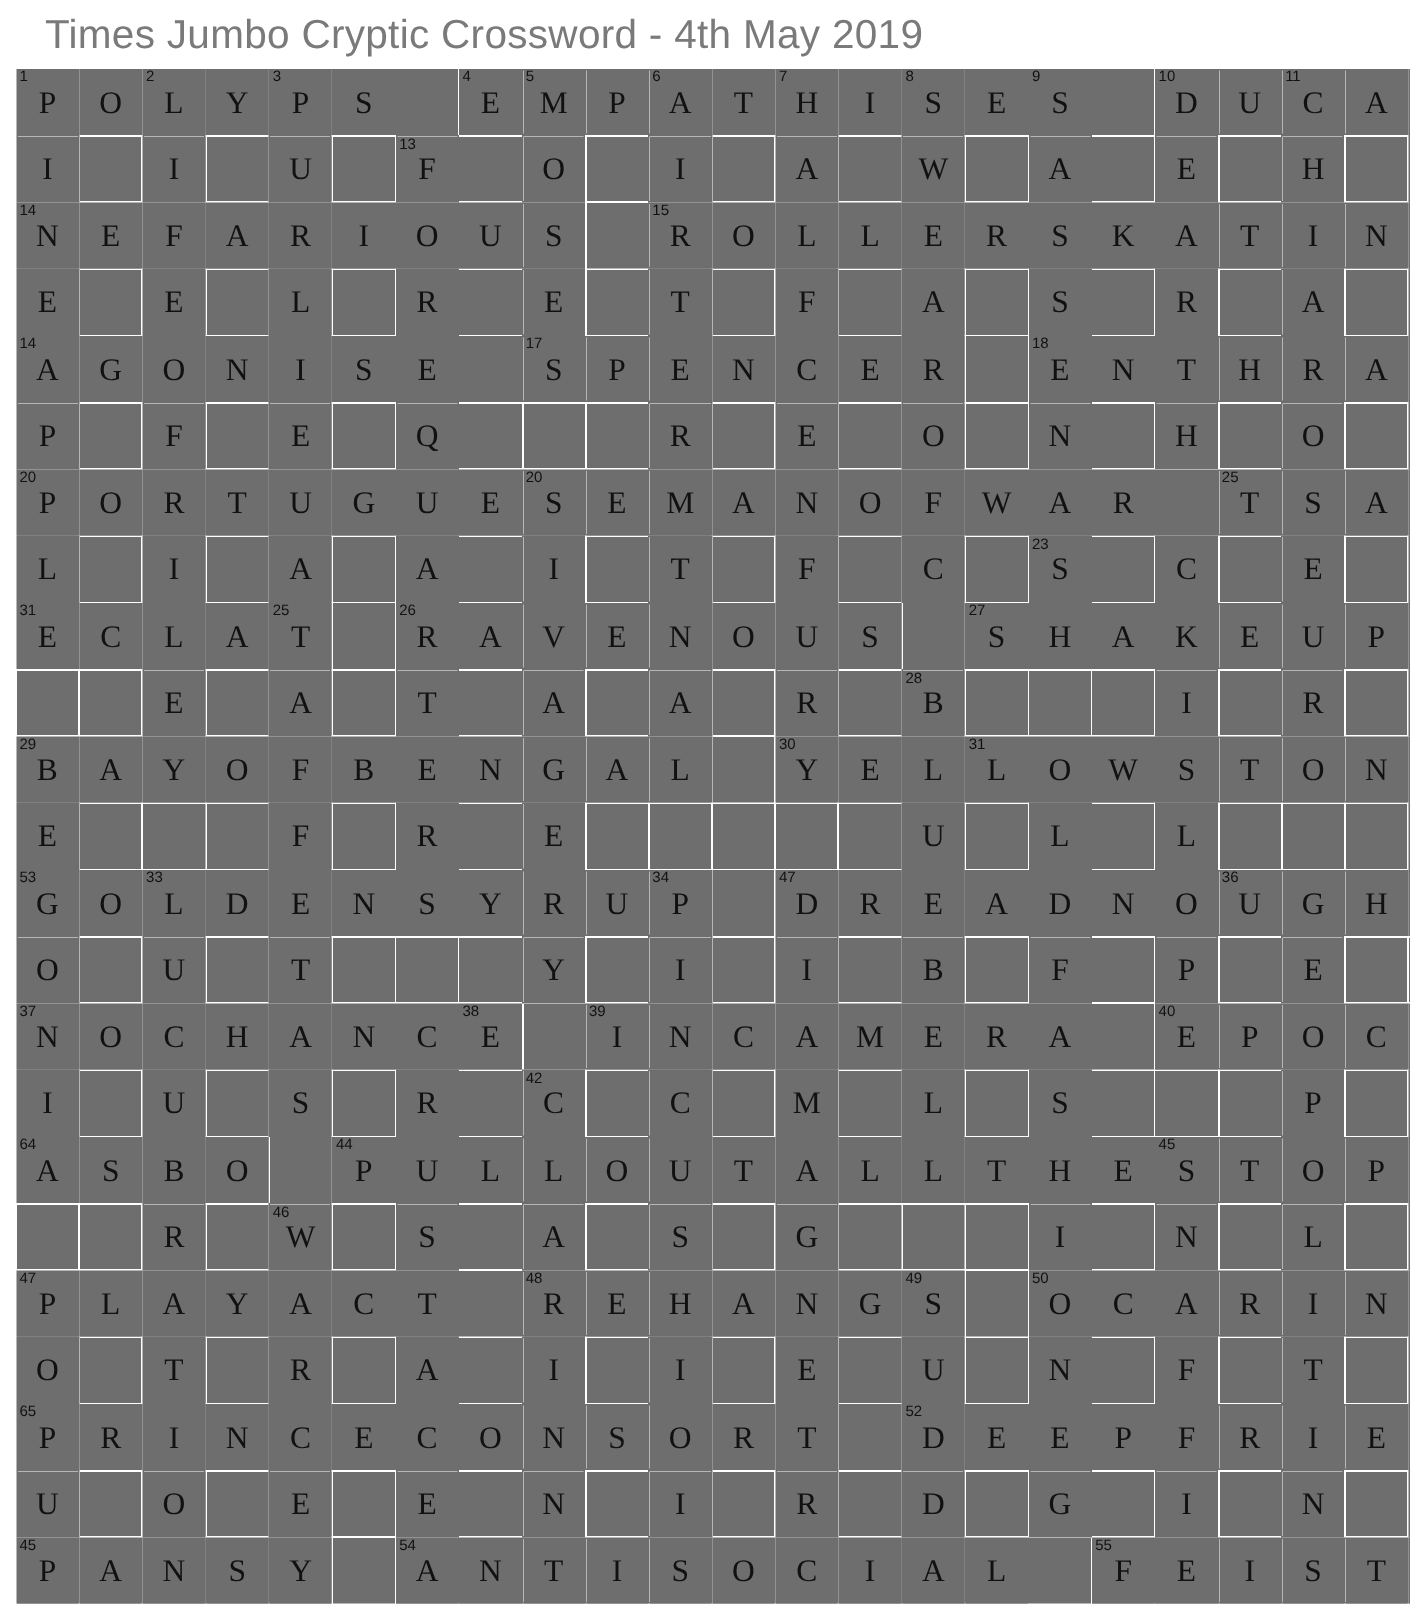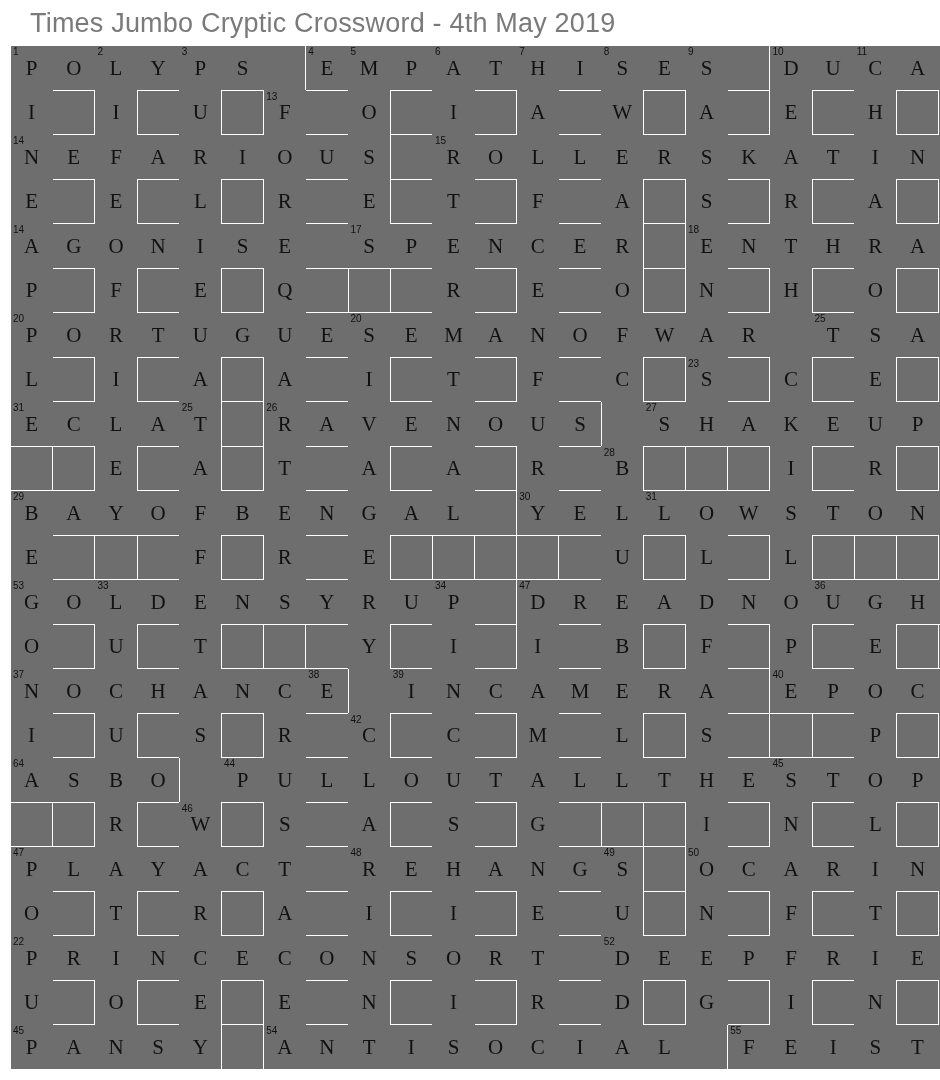--- a/index.html
+++ b/index.html
@@ -1265,21 +1265,21 @@
           <td class="light">
             <span class="letter">T</span>
           </td>
           <td class="block"></td>
           <td class="light">
             <span class="letter">N</span>
           </td>
         </tr>
         <tr>
           <td class="light">
-            <span class="num">22</span>
+            <span class="num">65</span>
             <span class="letter">P</span>
           </td>
           <td class="light">
             <span class="letter">R</span>
           </td>
           <td class="light">
             <span class="letter">I</span>
           </td>
           <td class="light">
             <span class="letter">N</span>

